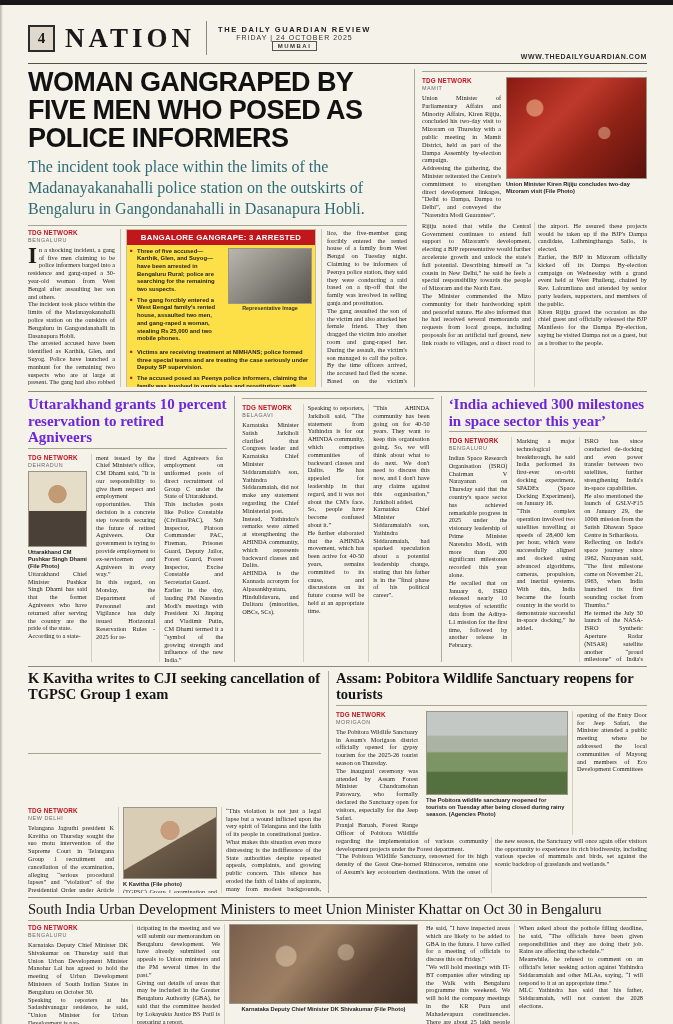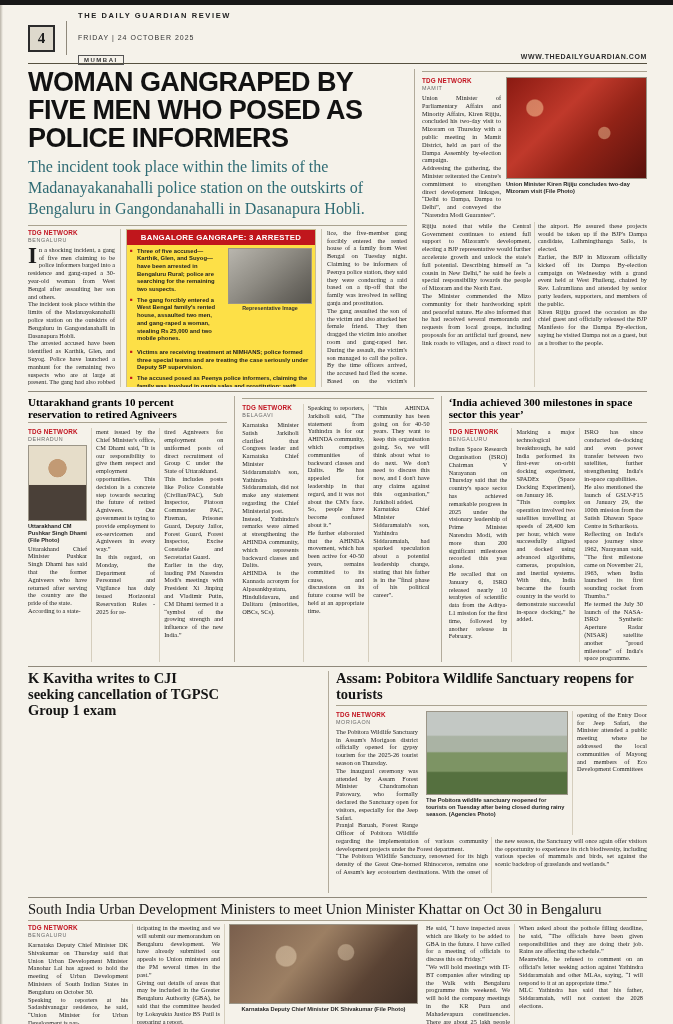--- a/index.html
+++ b/index.html
@@ -14,21 +14,21 @@
   .scan-left { position: absolute; top: 0; left: 0; bottom: 0; width: 3px; background: linear-gradient(90deg,#b9b4a8,#f5f2ea); }
 
   
   .masthead { display: flex; align-items: center; height: 44px; margin-top: 4px; }
   .pgnum {
     width: 27px; height: 27px; border: 2px solid #2c2c2c; background: #ded9cc;
     font: bold 15px "Liberation Serif", serif; display: flex; align-items: center; justify-content: center;
   }
   .section { font: bold 27px "Liberation Serif", serif; letter-spacing: 4px; margin-left: 10px; color: #191919; }
   .mh-sep { width: 1px; height: 34px; background: #8f897b; margin: 0 11px; }
-  .mh-center { display: flex; flex-direction: column; gap: 14px; }
+  .mh-center { display: flex; flex-direction: column; gap: 0; align-items: center; }
   .paper { font: bold 7.5px "Liberation Sans", sans-serif; letter-spacing: 1.6px; color: #222; }
   .date { font: 7px "Liberation Sans", sans-serif; letter-spacing: 1px; color: #333; }
   .city { font: bold 6px "Liberation Sans", sans-serif; letter-spacing: 1.5px; border: 1px solid #555; padding: 1px 5px; width: max-content; color: #333; }
   .mh-right { margin-left: auto; align-self: flex-end; }
   .website { font: bold 7px "Liberation Sans", sans-serif; letter-spacing: .6px; color: #2e2e2e; }
   .mh-rule { border-top: 1.5px solid #55503f; margin: 3px 0 5px; }
 
   
   .hairline { border-top: 1px solid #a9a290; margin: 2px 0 3px; }
   .rowrule { border-top: 1px solid #8f897b; margin: 4px 0; }
@@ -73,32 +73,32 @@
     radial-gradient(circle at 70% 55%, rgba(255,230,180,.4) 0 5%, transparent 6%),
     linear-gradient(135deg,#8a1a12,#c0392b 38%,#922317 62%,#5a120c); }
   .r-cont { column-count: 2; column-gap: 7px; column-rule: 1px solid #d5cebd; flex: 1; overflow: hidden; margin-top: 3px; }
 
   
   .row-mid { display: flex; height: 266px; overflow: hidden; }
   .story-m { width: 33.33%; padding: 0 7px; display: flex; flex-direction: column; overflow: hidden; }
   .story-m:first-child { padding-left: 0; }
   .story-m + .story-m { border-left: 1px solid #b2ab9b; }
   .story-m:last-child { padding-right: 0; }
-  .m-hl { font-size: 11px; font-weight: bold; line-height: 1.1; color: #000000; }
+  .m-hl { font-size: 15px; font-weight: bold; line-height: 1.1; color: #6d28d9; }
   .m-body { display: flex; flex: 1; overflow: hidden; margin-top: 2px; }
   .mc { flex: 1; padding: 0 4px; overflow: hidden; }
   .mc:first-child { padding-left: 0; }
   .mc + .mc { border-left: 1px solid #d5cebd; }
   .ph-dhami { height: 76px; background:
     radial-gradient(circle at 50% 30%, #c29a74 0 15%, transparent 16%),
     linear-gradient(#e6ddc9 0 52%, #4a4038 53%); }
 
   
   .row-low { display: flex; height: 222px; overflow: hidden; }
-  .kavitha { width: 300px; padding-right: 7px; display: flex; overflow: hidden; gap: 48px; }
+  .kavitha { width: 300px; padding-right: 7px; display: flex; flex-direction: column; overflow: hidden; gap: 48px; }
   .assam { flex: 1; border-left: 1px solid #b2ab9b; padding-left: 7px; display: flex; flex-direction: column; overflow: hidden; }
   .k-hl, .a-hl { font-size: 14.5px; font-weight: bold; line-height: 1.1; color: #151515; }
   .k-body { display: flex; flex: 1; overflow: hidden; margin-top: 2px; }
   .kc1 { width: 90px; padding-right: 4px; overflow: hidden; }
   .kc2 { width: 104px; padding: 0 4px; border-left: 1px solid #d5cebd; border-right: 1px solid #d5cebd; overflow: hidden; }
   .kc3 { flex: 1; padding-left: 4px; overflow: hidden; }
   .ph-kavitha { height: 72px; background:
     radial-gradient(circle at 50% 32%, #c79d7b 0 14%, transparent 15%),
     linear-gradient(150deg,#d9cdb6 0 50%,#6b5a47 51%,#4e4034); }
   .a-body { display: flex; margin-top: 2px; height: 124px; overflow: hidden; }
@@ -125,20 +125,21 @@
 </style>
 </head>
 <body>
 
 <div class="page">
   <div class="scan-left"></div>
   <div class="scan-top"></div>
 
   <header class="masthead">
     <div class="pgnum">4</div>
+    <div class="section">NATION</div>
     <div class="mh-sep"></div>
     <div class="mh-center">
       <div class="paper">THE DAILY GUARDIAN REVIEW</div>
       <div class="date">FRIDAY | 24 OCTOBER 2025</div>
       <div class="city">MUMBAI</div>
     </div>
     <div class="mh-right">
       <div class="website">WWW.THEDAILYGUARDIAN.COM</div>
     </div>
   </header>

